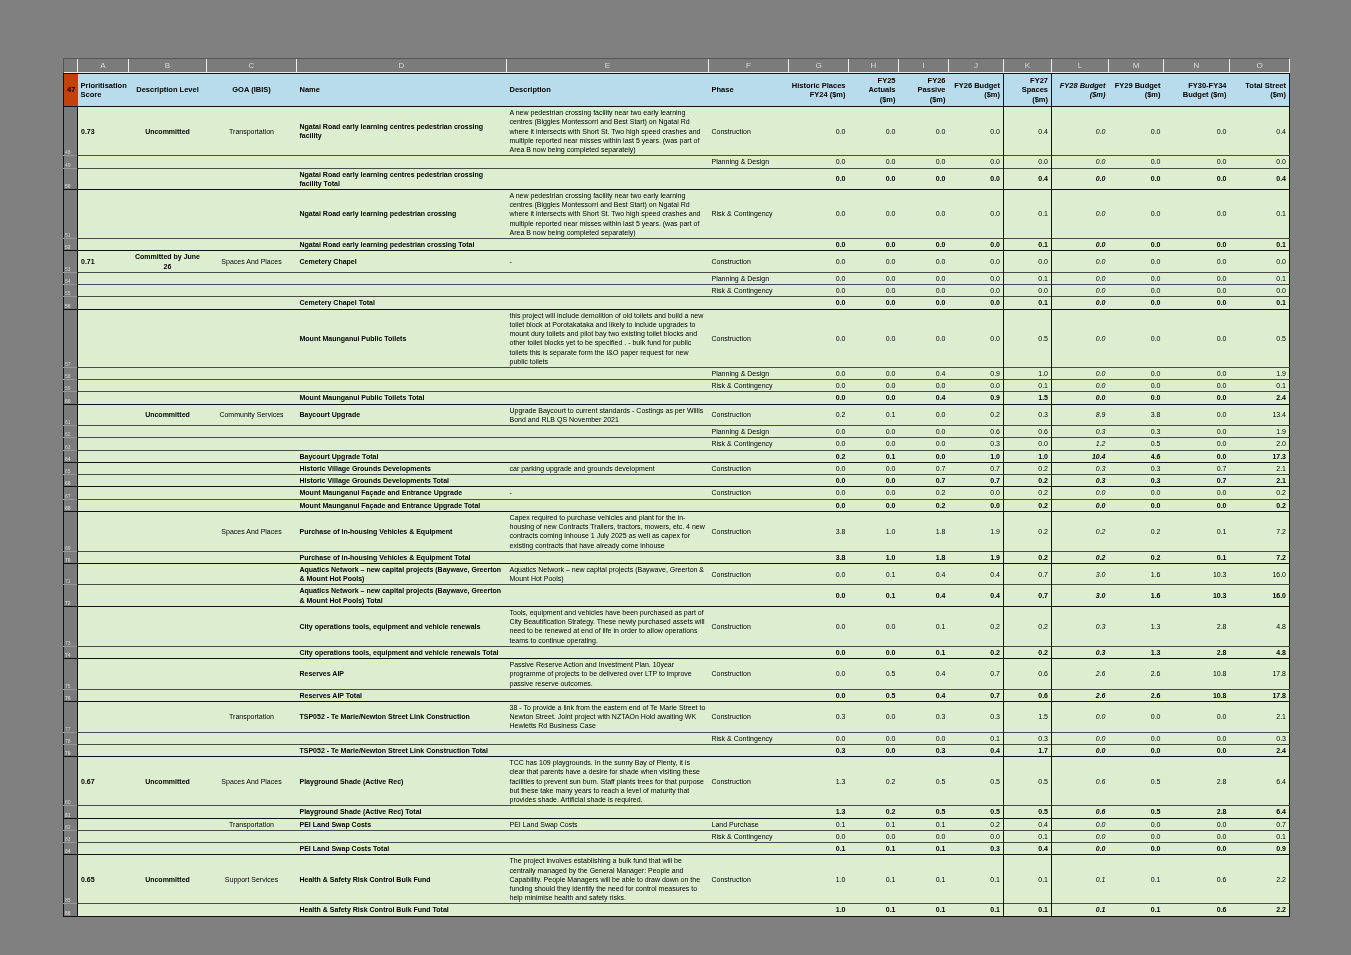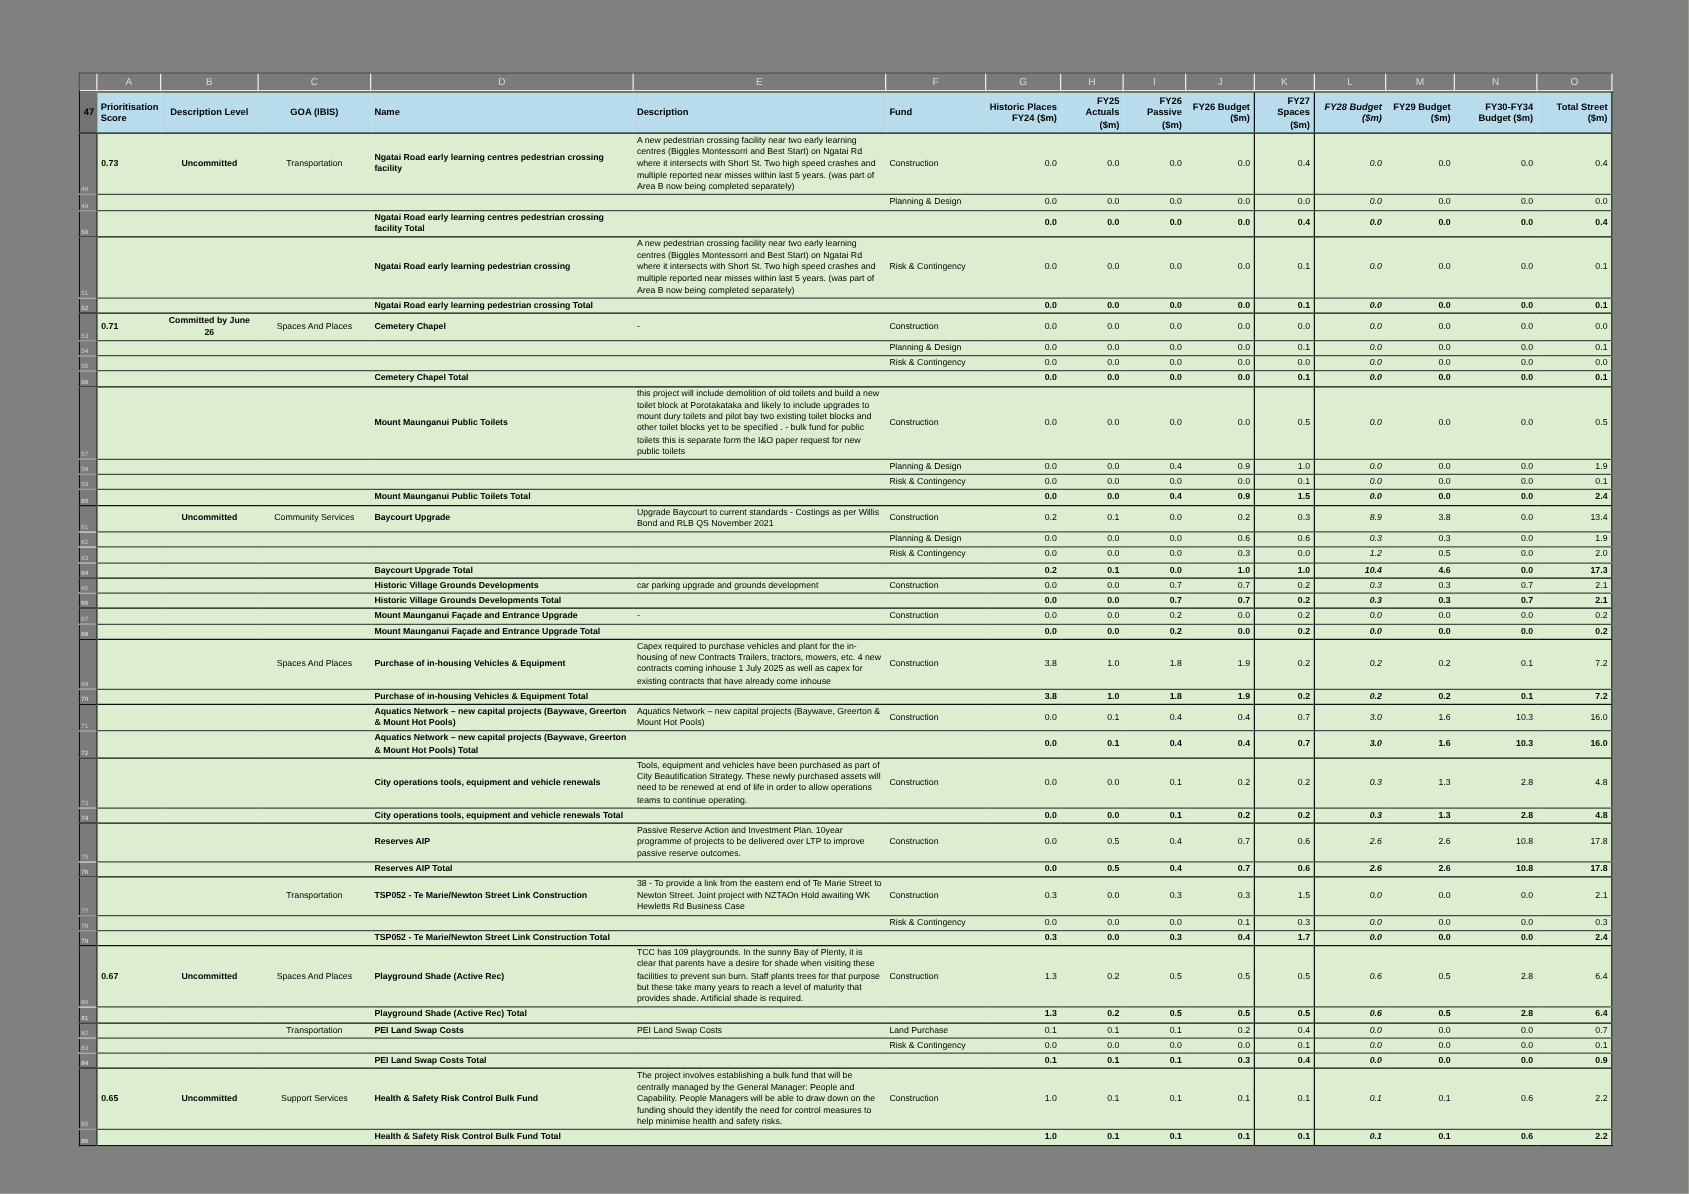--- a/index.html
+++ b/index.html
@@ -13,21 +13,21 @@
   .letters{display:flex;height:15px;background:#7b7b7b;box-sizing:border-box;
     border-left:1px solid #555;border-top:1px solid #555;}
   .letters .cl{box-sizing:border-box;border-right:1px solid #ededed;border-bottom:1px solid #ededed;
     color:#dadada;font-size:8px;line-height:13px;text-align:center;overflow:hidden;flex:0 0 auto;}
   
   table{border-collapse:collapse;table-layout:fixed;width:1226px;background:#dcedd0;
     border:1.5px solid #111;}
   th,td{box-sizing:border-box;overflow:hidden;}
   thead th{background:#b9dcec;font-size:7.5px;font-weight:bold;color:#000;
     vertical-align:middle;padding:2px 3px;border-bottom:1.5px solid #111;line-height:1.25;}
-  thead th.gut{background:#737373;}
+  thead th.gut{background:#c2410c;}
   td{font-size:7px;line-height:1.32;padding:1px 3px;vertical-align:middle;color:#000;
     border-top:1px solid #4a4a4a;word-wrap:break-word;}
   td.rownum{background:#7b7b7b;border-top:1px solid #9a9a9a;border-right:1.5px solid #111;
     color:#cfcfcf;font-size:5px;vertical-align:bottom;text-align:left;padding:0 1px;line-height:1;}
   tr.kind-project td{border-top:1.8px solid #111;}
   tr.kind-project td.rownum{border-top:1.8px solid #111;}
   tr.kind-total td{font-weight:bold;}
   .al{text-align:left}.ac{text-align:center}.ar{text-align:right}
   td.cell-score,td.cell-commitment,td.cell-name{font-weight:bold;}
   
@@ -76,21 +76,21 @@
         <col style="width:60px">
     </colgroup>
     <thead>
         <tr id="head-row">
           <th class="gut rownum">47</th>
           <th class="al">Prioritisation Score</th>
           <th class="ac">Description Level</th>
           <th class="ac">GOA (IBIS)</th>
           <th class="al">Name</th>
           <th class="al">Description</th>
-          <th class="al">Fund</th>
+          <th class="al">Phase</th>
           <th class="ar">Historic Places FY24 ($m)</th>
           <th class="ar">FY25 Actuals ($m)</th>
           <th class="ar">FY26 Passive ($m)</th>
           <th class="ar">FY26 Budget ($m)</th>
           <th class="ar">FY27 Spaces ($m)</th>
           <th class="ar">FY28 Budget ($m)</th>
           <th class="ar">FY29 Budget ($m)</th>
           <th class="ar">FY30-FY34 Budget ($m)</th>
           <th class="ar">Total Street ($m)</th>
         </tr>

